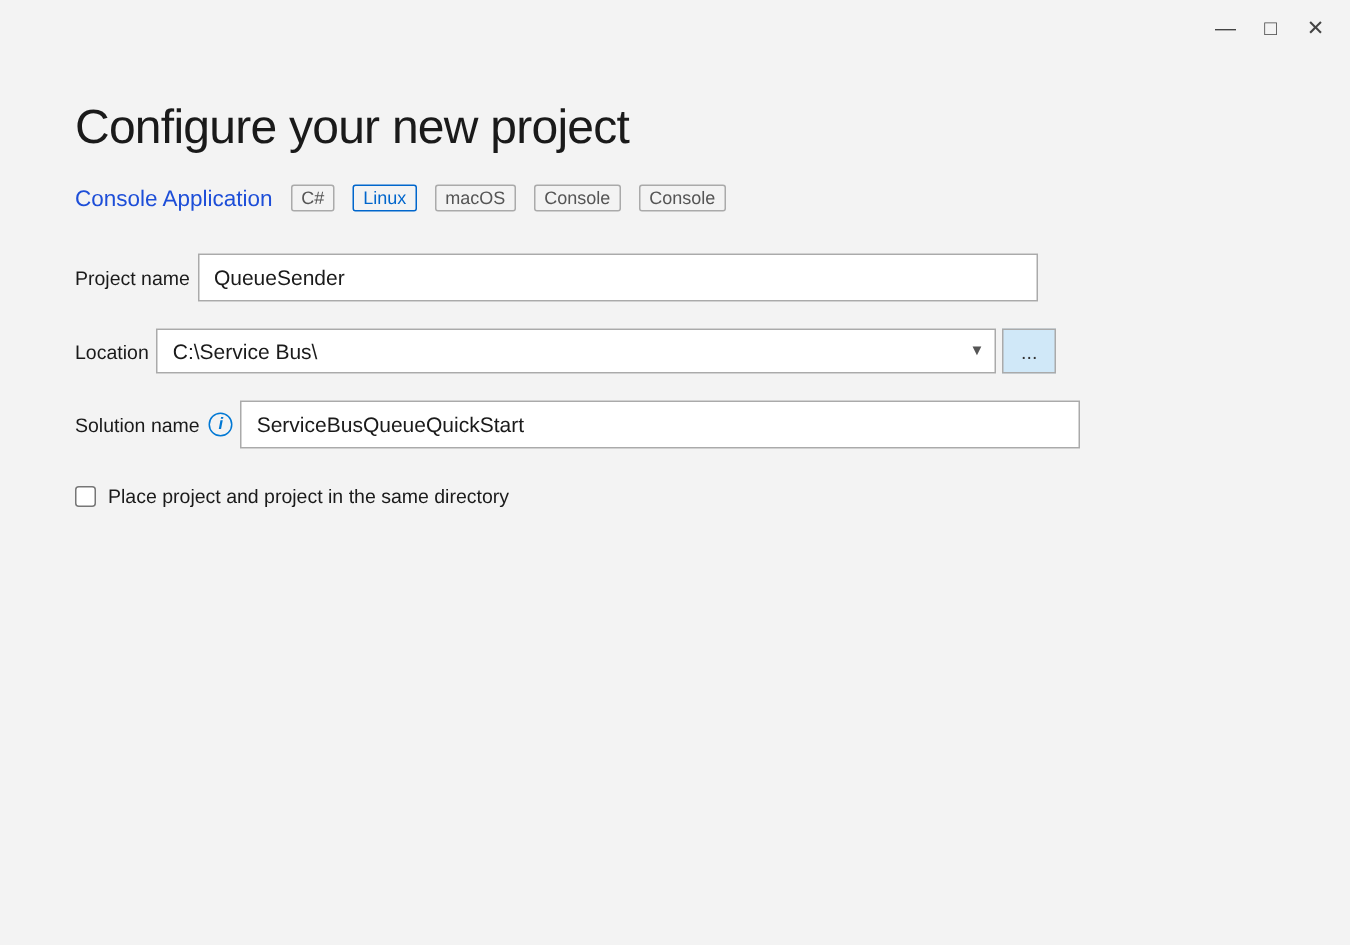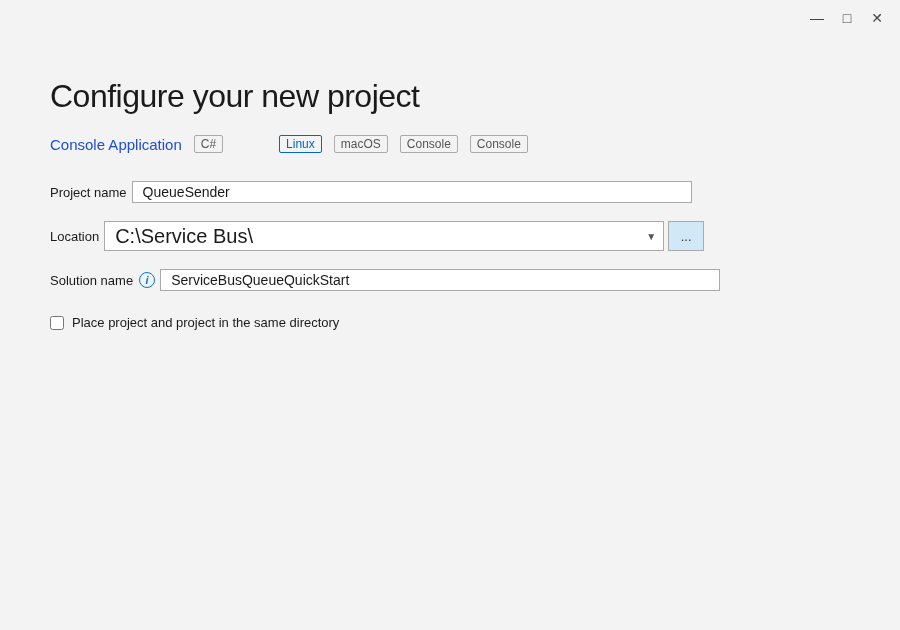--- a/index.html
+++ b/index.html
@@ -61,21 +61,20 @@
       display: flex;
       flex-direction: column;
     }
 
     .page-title {
       font-size: 32px;
       font-weight: 300;
       color: #1a1a1a;
       margin-bottom: 20px;
       letter-spacing: -0.5px;
-      margin-top: 12px;
     }
 
     .app-type-row {
       display: flex;
       align-items: center;
       gap: 12px;
       margin-bottom: 28px;
     }
 
     .app-type-label {
@@ -88,21 +87,20 @@
       font-size: 12px;
       color: #555;
       padding: 1px 6px;
       border: 1px solid #aaa;
       border-radius: 2px;
     }
 
     .tag.blue {
       color: #0066cc;
       border-color: #0066cc;
-      margin-left: 44px;
     }
 
     .form-section {
       display: flex;
       flex-direction: column;
       gap: 18px;
       flex: 1;
     }
 
     .field-group {
@@ -128,21 +126,21 @@
       font-size: 11px;
       display: flex;
       align-items: center;
       justify-content: center;
       cursor: default;
       font-style: italic;
       font-weight: bold;
     }
 
     .text-input {
-      height: 22px;
+      height: 32px;
       border: 1px solid #aaa;
       background: white;
       padding: 0 10px;
       font-size: 14px;
       color: #1a1a1a;
       width: 560px;
       outline: none;
     }
 
     .location-row {
@@ -155,21 +153,21 @@
       position: relative;
       width: 560px;
     }
 
     .location-select {
       width: 100%;
       height: 30px;
       border: 1px solid #aaa;
       background: white;
       padding: 0 30px 0 10px;
-      font-size: 20px;
+      font-size: 14px;
       color: #1a1a1a;
       appearance: none;
       outline: none;
       cursor: pointer;
     }
 
     .select-arrow {
       position: absolute;
       right: 8px;
       top: 50%;

